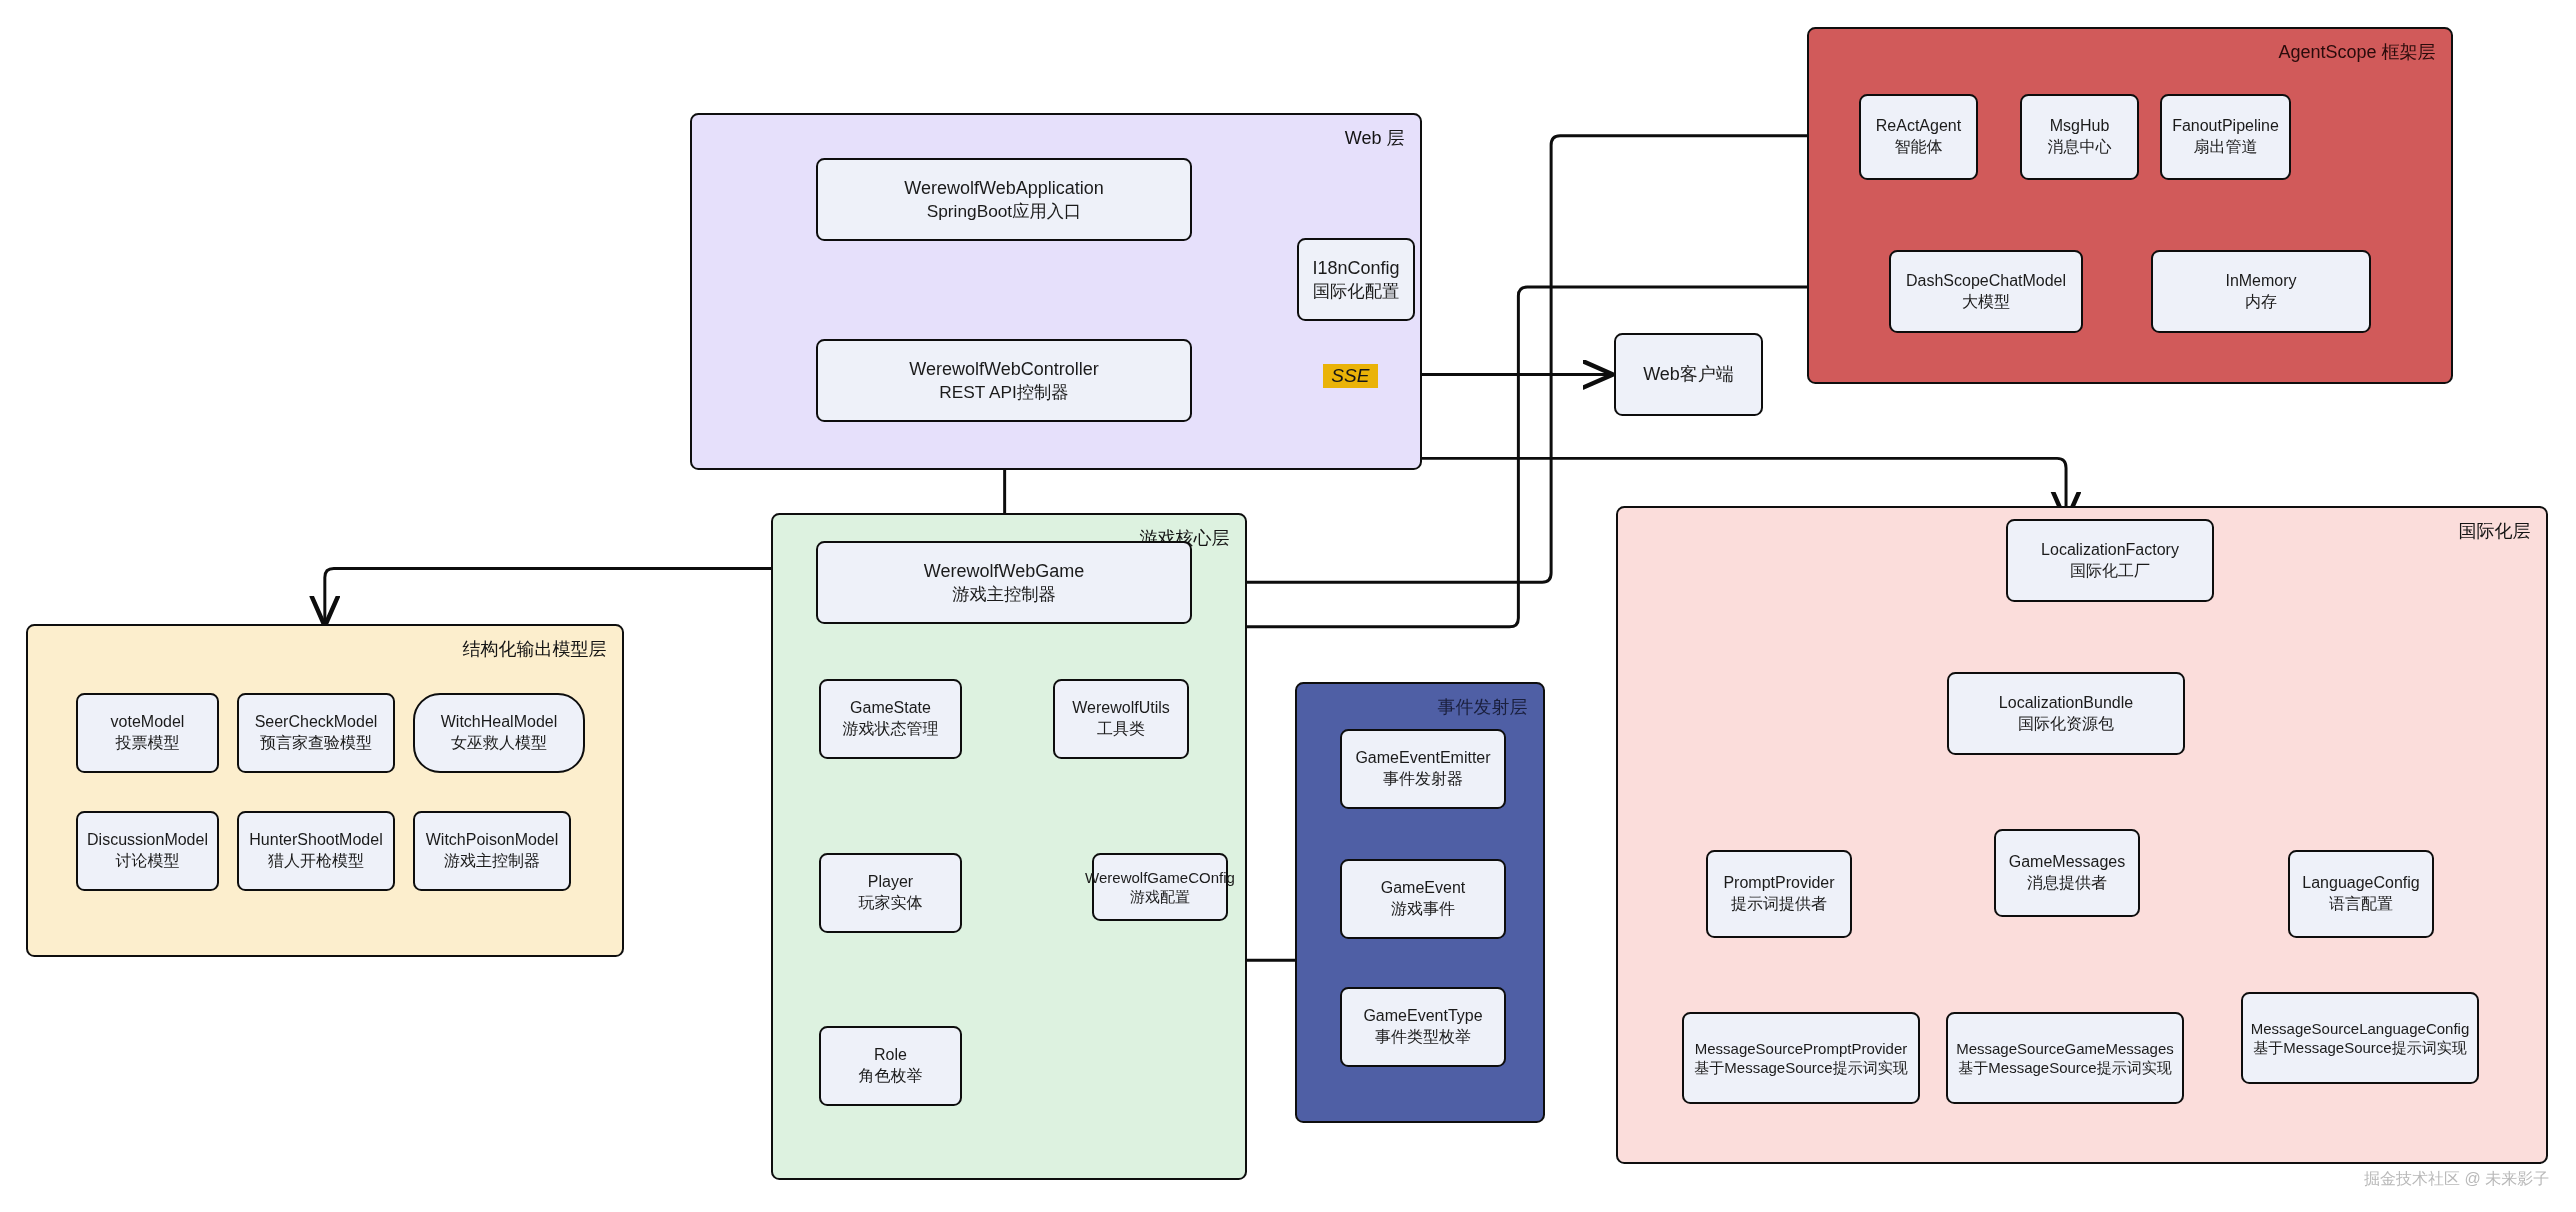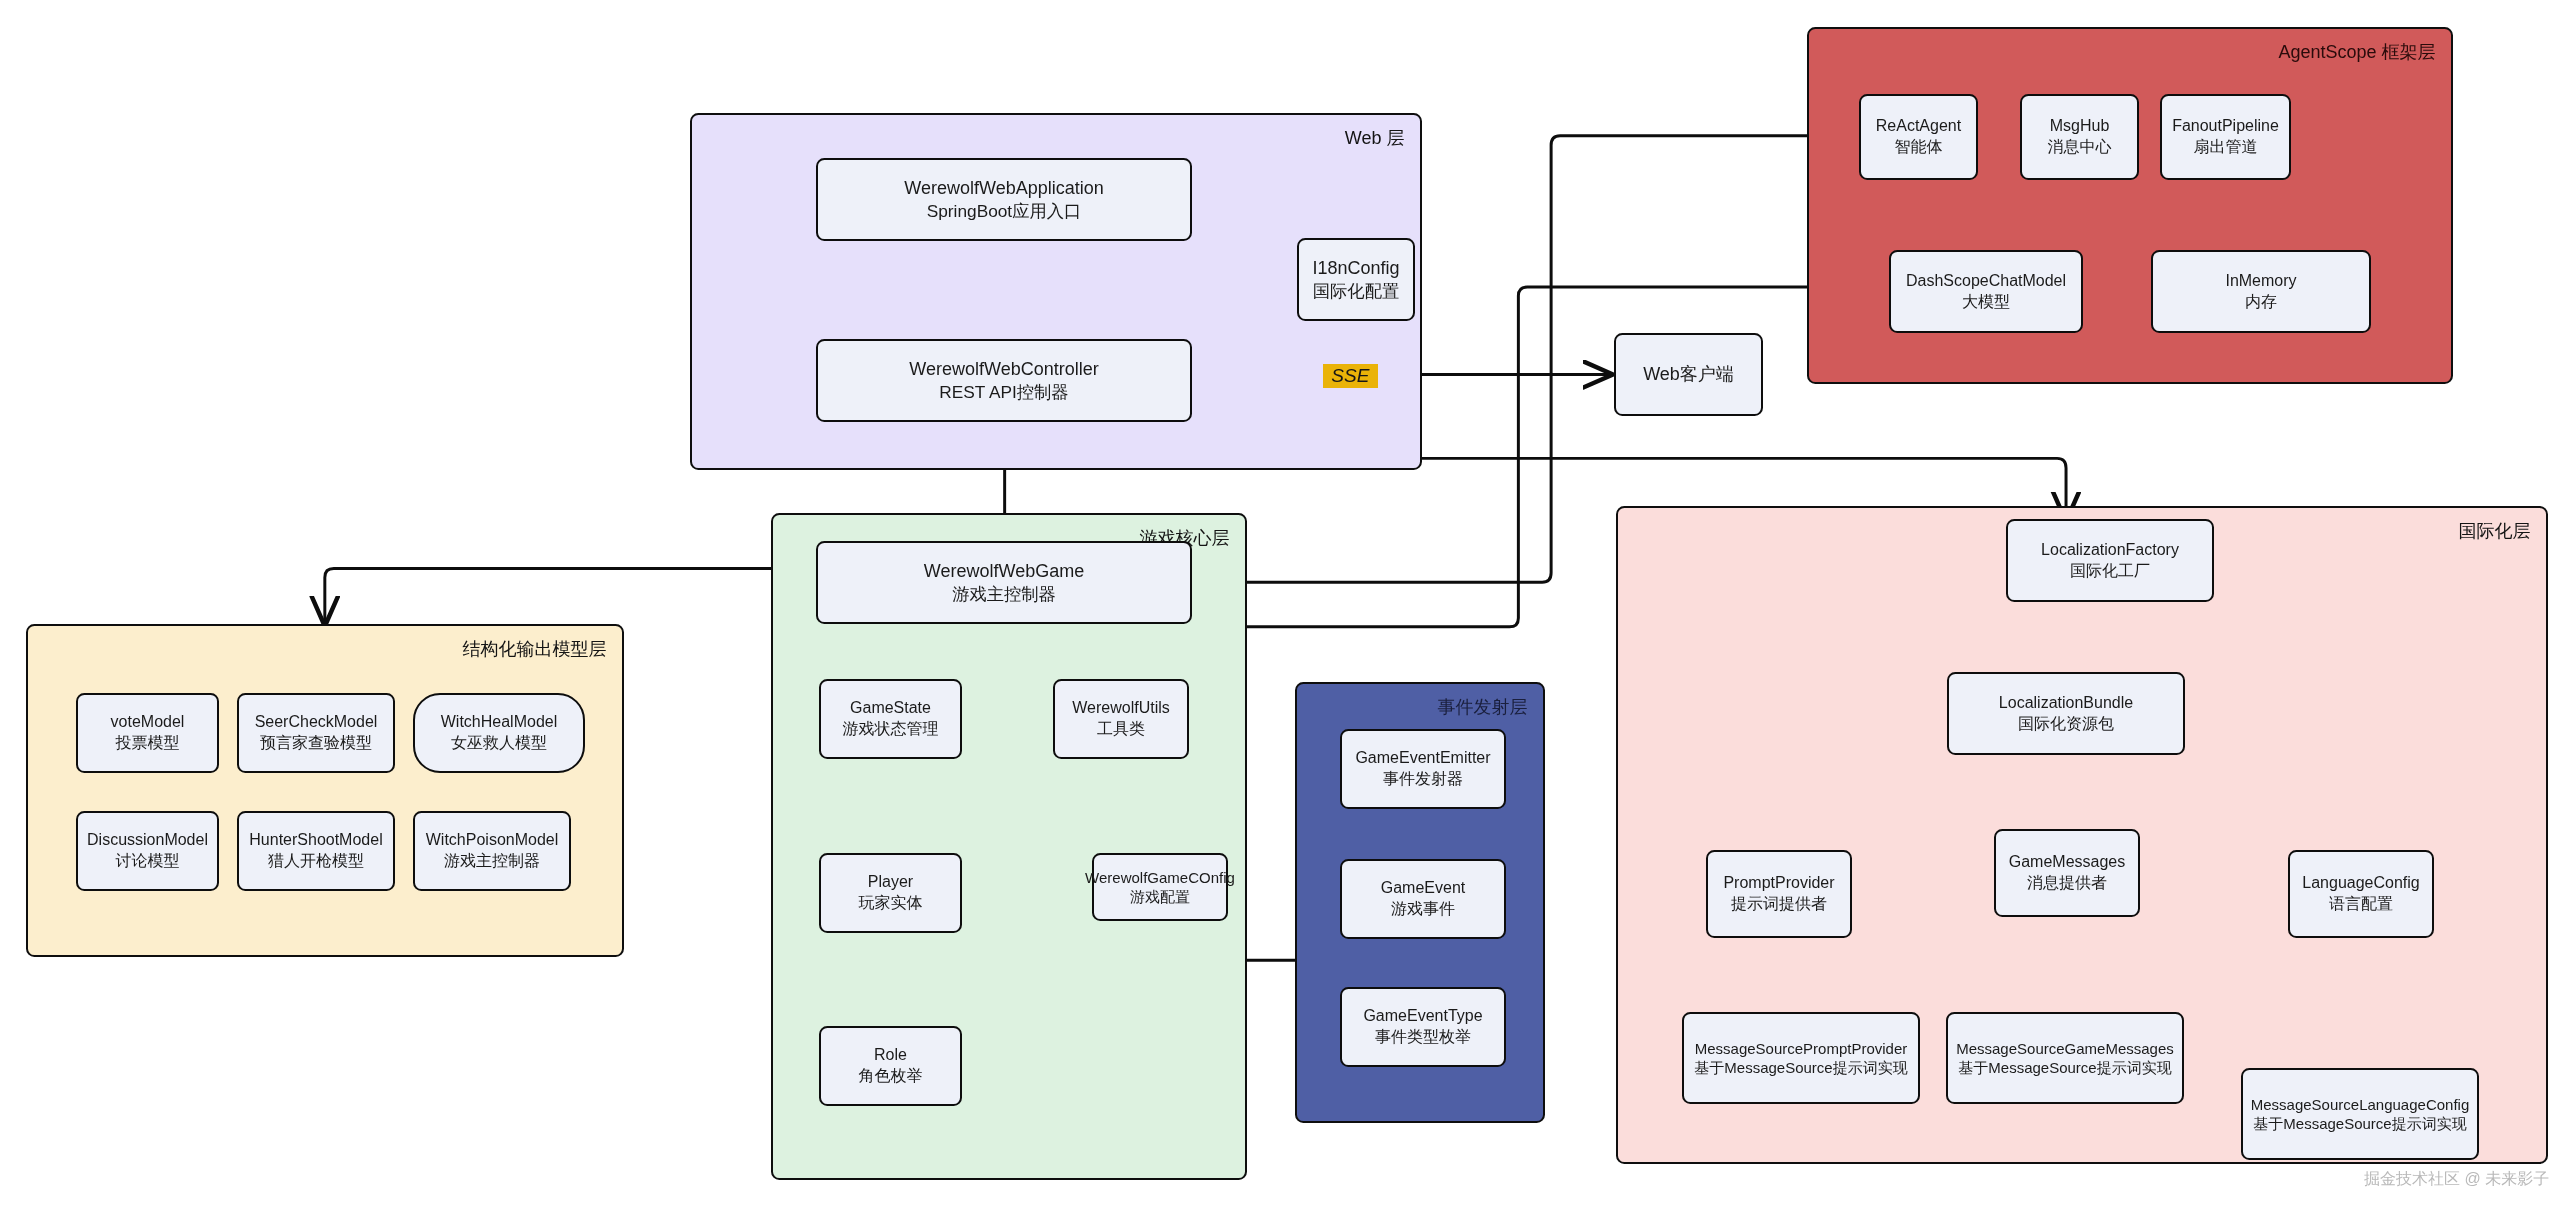--- a/index.html
+++ b/index.html
@@ -211,21 +211,21 @@
     <span class="l2">语言配置</span>
   </div>
   <div class="node tiny" style="left:1658px;top:1012px;width:238px;height:92px;margin-left:24px;">
     <span class="l1">MessageSourcePromptProvider</span>
     <span class="l2">基于MessageSource提示词实现</span>
   </div>
   <div class="node tiny" style="left:1946px;top:1012px;width:238px;height:92px;">
     <span class="l1">MessageSourceGameMessages</span>
     <span class="l2">基于MessageSource提示词实现</span>
   </div>
-  <div class="node tiny" style="left:2241px;top:1068px;width:238px;height:92px;">
+  <div class="node tiny" style="left:2241px;top:992px;width:238px;height:92px;">
     <span class="l1">MessageSourceLanguageConfig</span>
     <span class="l2">基于MessageSource提示词实现</span>
   </div>
 
   <div class="node small" style="left:76px;top:693px;width:143px;height:80px;">
     <span class="l1">voteModel</span>
     <span class="l2">投票模型</span>
   </div>
   <div class="node small" style="left:237px;top:693px;width:158px;height:80px;">
     <span class="l1">SeerCheckModel</span>

